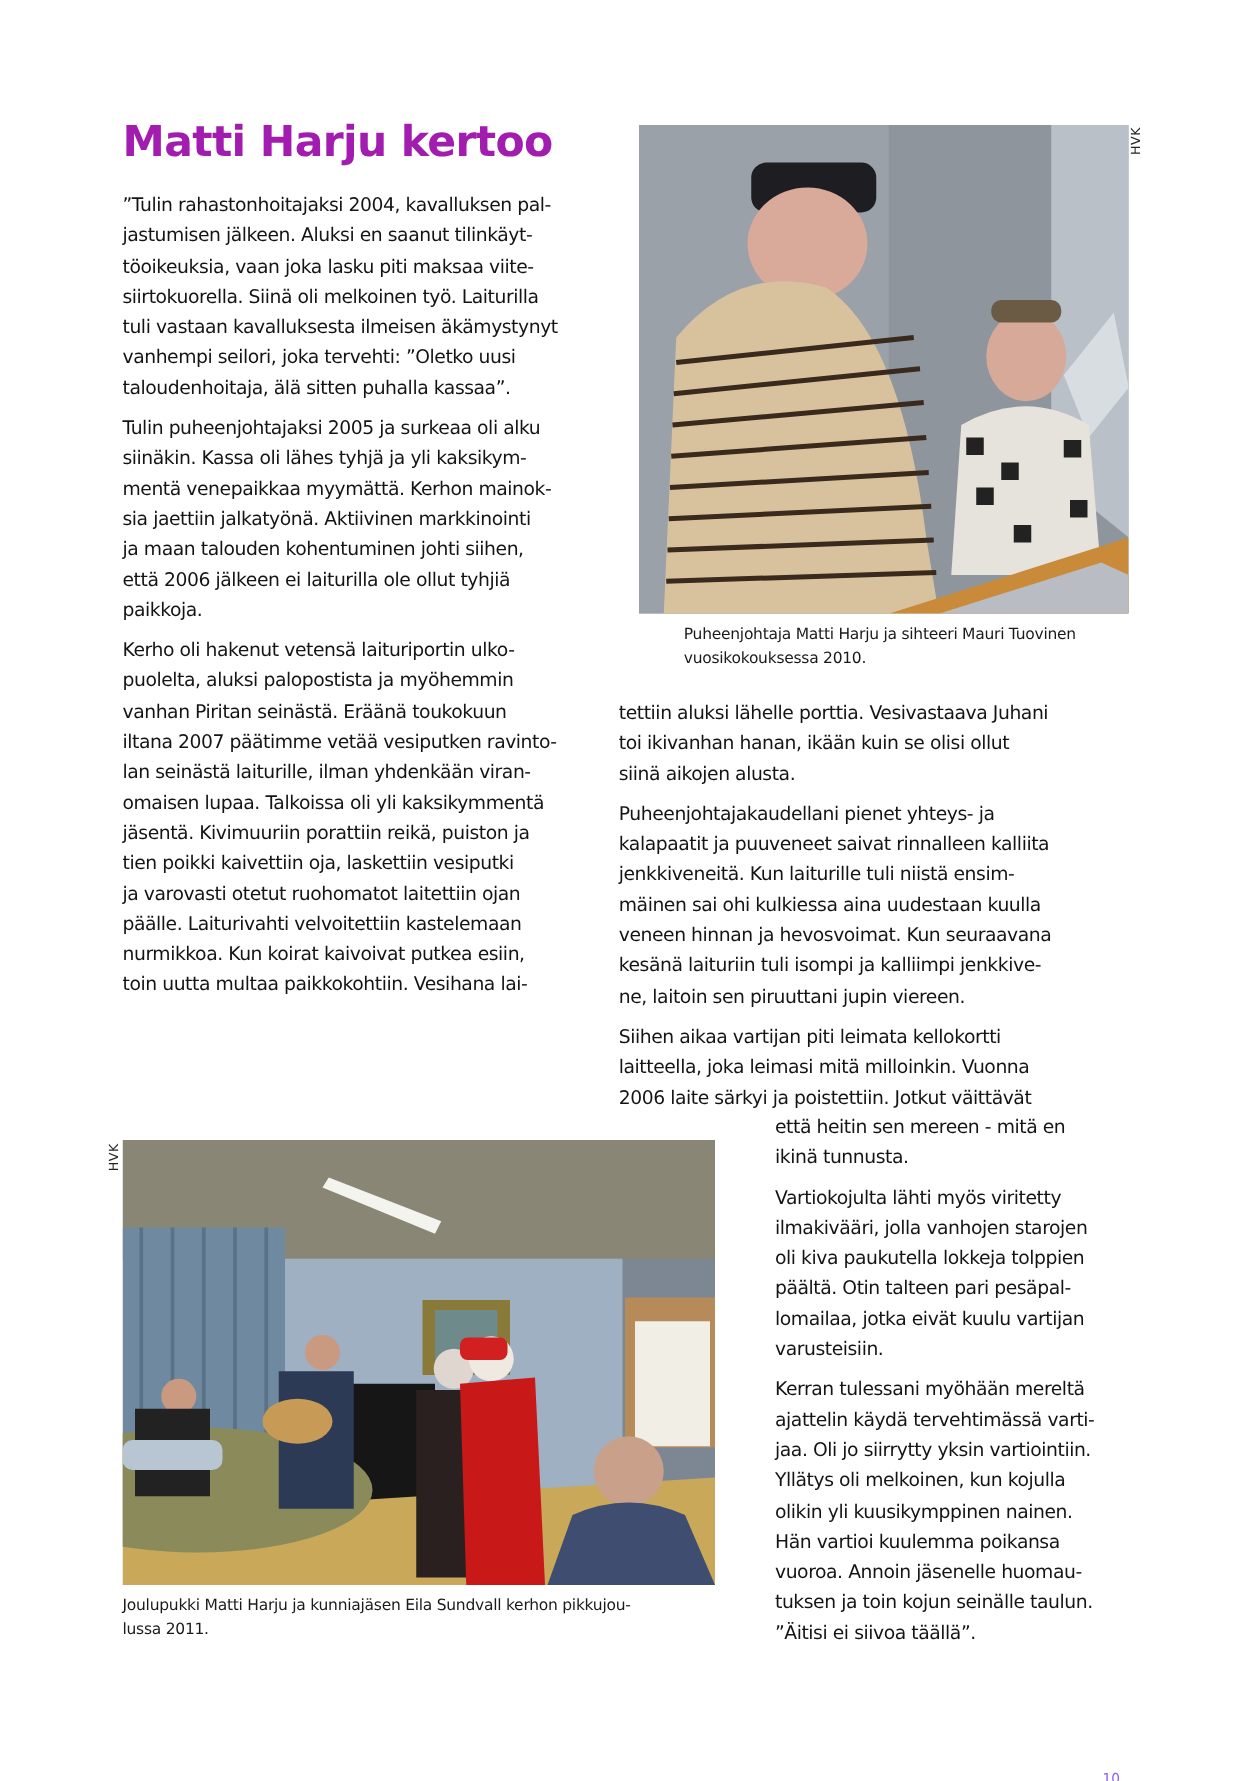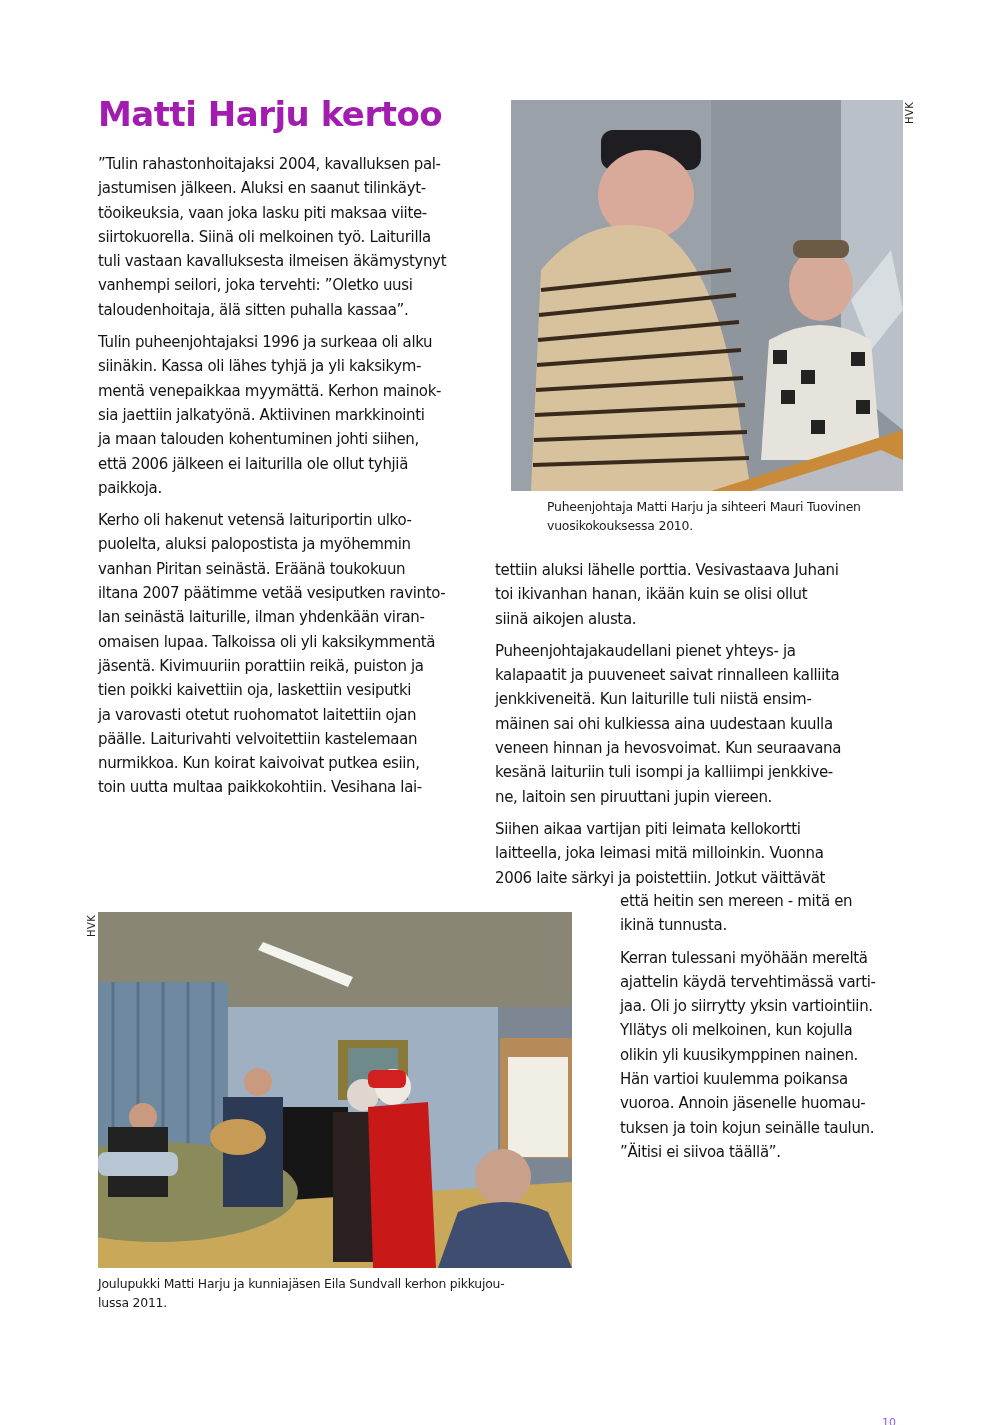--- a/index.html
+++ b/index.html
@@ -20,21 +20,21 @@
 <h1>Matti Harju kertoo</h1>
 
 <div class="col" style="left:98px; top:152px; width:410px;">
   <p>”Tulin rahastonhoitajaksi 2004, kavalluksen pal-
 jastumisen jälkeen. Aluksi en saanut tilinkäyt-
 töoikeuksia, vaan joka lasku piti maksaa viite-
 siirtokuorella. Siinä oli melkoinen työ. Laiturilla
 tuli vastaan kavalluksesta ilmeisen äkämystynyt
 vanhempi seilori, joka tervehti: ”Oletko uusi
 taloudenhoitaja, älä sitten puhalla kassaa”.</p>
-  <p>Tulin puheenjohtajaksi 1996 ja surkeaa oli alku
+  <p>Tulin puheenjohtajaksi 2005 ja surkeaa oli alku
 siinäkin. Kassa oli lähes tyhjä ja yli kaksikym-
 mentä venepaikkaa myymättä. Kerhon mainok-
 sia jaettiin jalkatyönä. Aktiivinen markkinointi
 ja maan talouden kohentuminen johti siihen,
 että 2006 jälkeen ei laiturilla ole ollut tyhjiä
 paikkoja.</p>
   <p>Kerho oli hakenut vetensä laituriportin ulko-
 puolelta, aluksi palopostista ja myöhemmin
 vanhan Piritan seinästä. Eräänä toukokuun
 iltana 2007 päätimme vetää vesiputken ravinto-
@@ -99,20 +99,26 @@
 veneen hinnan ja hevosvoimat. Kun seuraavana
 kesänä laituriin tuli isompi ja kalliimpi jenkkive-
 ne, laitoin sen piruuttani jupin viereen.</p>
   <p style="margin-bottom:0">Siihen aikaa vartijan piti leimata kellokortti
 laitteella, joka leimasi mitä milloinkin. Vuonna
 2006  laite särkyi ja poistettiin. Jotkut väittävät</p>
 </div>
 <div class="col" style="left:620px; top:889px; width:320px;">
   <p>että heitin sen mereen - mitä en
 ikinä tunnusta.</p>
+  <p>Vartiokojulta lähti myös viritetty
+ilmakivääri, jolla vanhojen starojen
+oli kiva paukutella lokkeja tolppien
+päältä. Otin talteen pari pesäpal-
+lomailaa, jotka eivät kuulu vartijan
+varusteisiin.</p>
   <p>Kerran tulessani myöhään mereltä
 ajattelin käydä tervehtimässä varti-
 jaa. Oli jo siirrytty yksin vartiointiin.
 Yllätys oli melkoinen, kun kojulla
 olikin yli kuusikymppinen nainen.
 Hän vartioi kuulemma poikansa
 vuoroa. Annoin jäsenelle huomau-
 tuksen ja toin kojun seinälle taulun.
 ”Äitisi ei siivoa täällä”.</p>
 </div>

